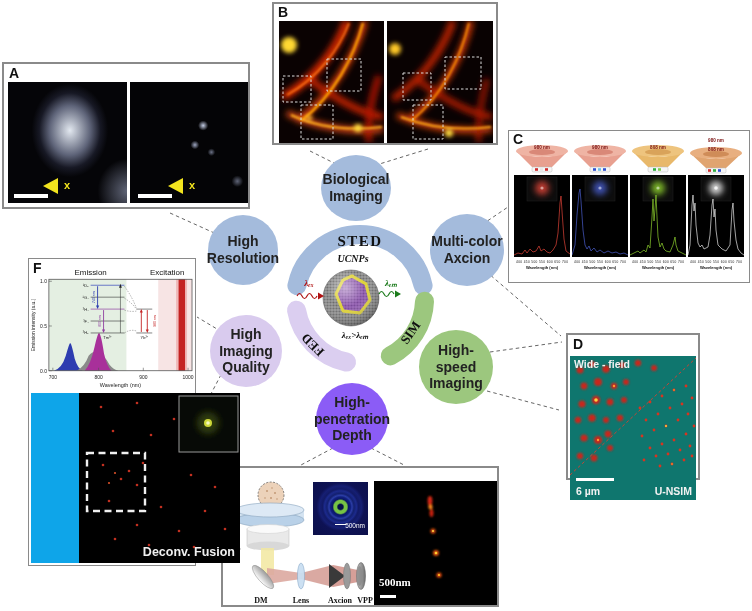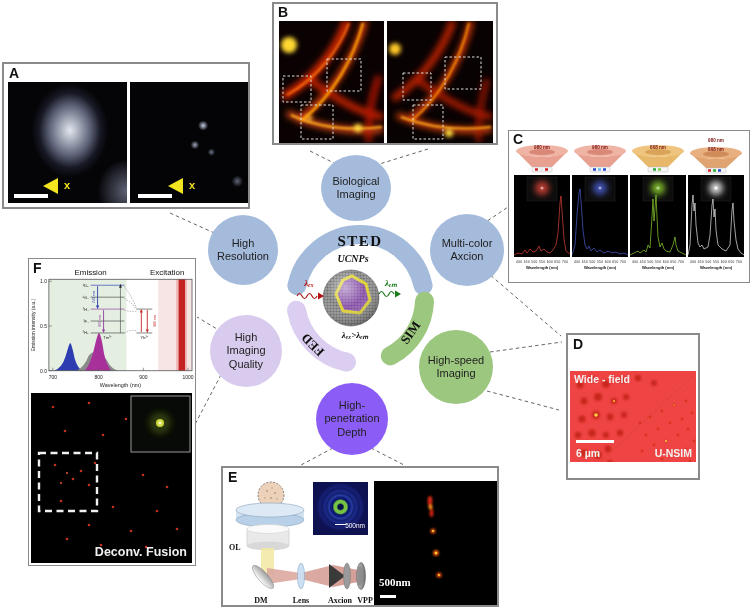--- a/index.html
+++ b/index.html
@@ -6,21 +6,21 @@
   #fig{position:relative;width:752px;height:611px;background:#fff;overflow:hidden;
        font-family:"Liberation Sans",sans-serif;}
   svg{display:block;}
   .abs{position:absolute;}
   .panel{position:absolute;background:#fff;border:2px solid #8a8a8a;box-sizing:border-box;}
   .plabel{position:absolute;font-weight:bold;font-size:14px;color:#111;z-index:3;}
   .img{position:absolute;overflow:hidden;}
   
   .bubble{position:absolute;border-radius:50%;display:flex;align-items:center;justify-content:center;
           text-align:center;z-index:2;}
-  .bubble span{font-size:11px;font-weight:normal;color:#222;line-height:1.2;white-space:pre-line;}
+  .bubble span{font-size:14px;font-weight:bold;color:#222;line-height:1.2;white-space:pre-line;}
   
   #connectors{position:absolute;left:0;top:0;z-index:1;}
   
   .pa-img-l{background:
      radial-gradient(45px 55px at 52% 40%, rgba(238,244,252,.95), rgba(168,178,214,.55) 45%, rgba(70,75,110,.28) 68%, transparent 85%),
      radial-gradient(42px 46px at 100% 90%, rgba(185,195,228,.5), transparent 70%),
      #050508;}
   .pa-img-r{background:
      radial-gradient(7px 7px at 62% 36%, rgba(205,215,240,.95), transparent 72%),
      radial-gradient(6px 6px at 55% 52%, rgba(185,195,225,.85), transparent 72%),
@@ -42,21 +42,21 @@
   #e-inset{position:absolute;left:90px;top:14px;width:55px;height:53px;z-index:3;
     background:radial-gradient(circle at 50% 47%, #041048 0 2.5px, #76c344 4px 6.5px,
       #0a1768 8px, #101f7e 10px, #2b3da6 11.5px, #13206f 13.5px, #1c2a8c 16px,
       #121a66 18px, #161f73 21px, #0e1254 24px, #0c104a 100%);}
   #e-inset .sline{position:absolute;right:22px;bottom:10px;width:11px;height:1.5px;background:#fff;}
   #e-inset .stxt{position:absolute;right:3px;bottom:6px;color:#fff;font-size:6.5px;}
   .e-scale-txt{position:absolute;left:5px;bottom:17px;color:#fff;font-weight:bold;
                font-size:11px;font-family:"Liberation Serif",serif;}
   
   .pf-chart-wrap{position:absolute;left:0;top:0;width:165px;height:133px;}
-  .pf-img{position:absolute;left:2px;top:134px;width:161px;height:170px;background:#0ea5e9;}
+  .pf-img{position:absolute;left:2px;top:134px;width:161px;height:170px;background:#0ea5e9;padding-left:48px;}
 </style>
 </head>
 <body>
 
 <div id="fig">
 
   <svg width="0" height="0" style="position:absolute">
     <defs>
       <filter id="b1" x="-50%" y="-50%" width="200%" height="200%">
           <feGaussianBlur stdDeviation="1"></feGaussianBlur>
@@ -264,21 +264,21 @@
         <circle cx="28" cy="13" r="1.8" fill="#fff" opacity="0.8"></circle>
         <polyline fill="none" stroke-width="0.7" points="0,80 2,70 4,30 5,20 6,36 7,28 8,50 10,68 12,72 14,70 16,74 20,72 22,60 24,30 25,24 26,42 27,34 28,55 30,70 34,74 38,76 42,70 44,35 45,28 46,46 48,65 50,74 53,78 56,80" stroke="#e8e8e8"></polyline>
         <text class="ticks" x="28" y="88" text-anchor="middle" textLength="52">400 450 500 550 600 650 700</text>
         <text class="pc-xlab" x="28" y="94" text-anchor="middle">Wavelength (nm)</text>
       </svg>
     </div>
   </div>
 
   <div class="panel" style="left:566px;top:333px;width:134px;height:147px;z-index:2">
     <div class="plabel" style="left:5px;top:1px">D</div>
-    <div class="img" style="left:2px;top:36px;width:126px;height:91px;background:#ef4444">
+    <div class="img" style="left:2px;top:21px;width:126px;height:144px;background:#0f766e">
       <svg viewBox="0 0 126 121" width="126" height="121">
         <g filter="url(#b1)" fill="#c8281c">
           <circle cx="10" cy="14" r="3.5"></circle>
             <circle cx="22" cy="8" r="3"></circle>
             <circle cx="36" cy="13" r="3.8"></circle>
           <circle cx="52" cy="9" r="3"></circle>
             <circle cx="68" cy="7" r="3.2"></circle>
             <circle cx="84" cy="12" r="3"></circle>
           <circle cx="14" cy="30" r="3.4"></circle>
             <circle cx="28" cy="26" r="4"></circle>

